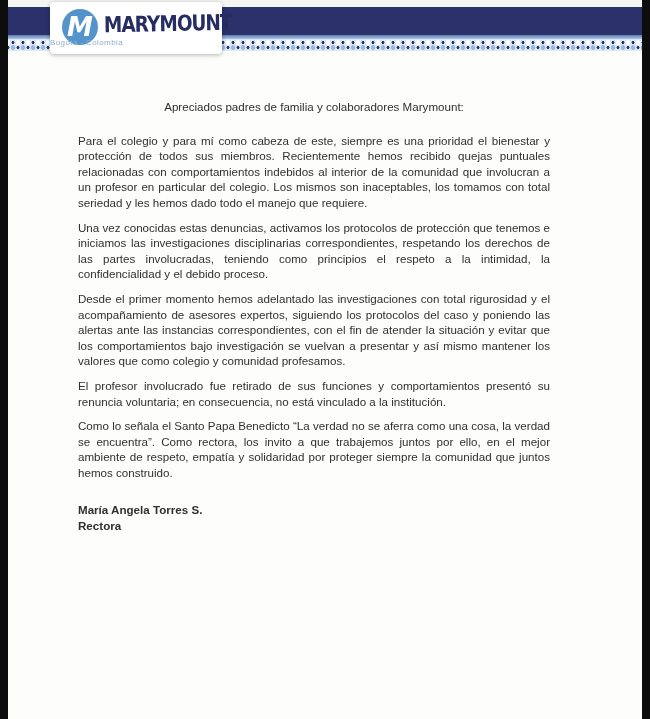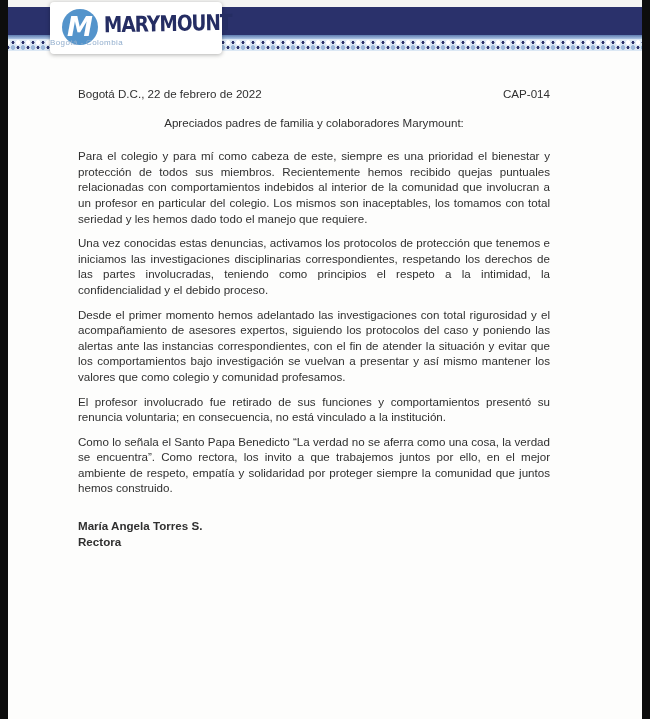--- a/index.html
+++ b/index.html
@@ -90,24 +90,20 @@
   <div class="pattern-strip"></div>
 
   <div class="logo-card">
     <div class="logo-circle">M</div>
     <div class="wordmark">MARYMOUNT</div>
     <div class="logo-sub">Bogotá - Colombia</div>
   </div>
 </div>
 
 <div class="letter">
-  <div class="date-row">
-    <span>Bogotá D.C., 22 de febrero de 2022</span>
-    <span>CAP-014</span>
-  </div>
 
 
   <div class="salutation">Apreciados padres de familia y colaboradores Marymount:</div>
 
   <div class="paragraphs">
     <p>Para el colegio y para mí como cabeza de este, siempre es una prioridad el bienestar y protección de todos sus miembros. Recientemente hemos recibido quejas puntuales relacionadas con comportamientos indebidos al interior de la comunidad que involucran a un profesor en particular del colegio. Los mismos son inaceptables, los tomamos con total seriedad y les hemos dado todo el manejo que requiere.</p>
     <p>Una vez conocidas estas denuncias, activamos los protocolos de protección que tenemos e iniciamos las investigaciones disciplinarias correspondientes, respetando los derechos de las partes involucradas, teniendo como principios el respeto a la intimidad, la confidencialidad y el debido proceso.</p>
     <p>Desde el primer momento hemos adelantado las investigaciones con total rigurosidad y el acompañamiento de asesores expertos, siguiendo los protocolos del caso y poniendo las alertas ante las instancias correspondientes, con el fin de atender la situación y evitar que los comportamientos bajo investigación se vuelvan a presentar y así mismo mantener los valores que como colegio y comunidad profesamos.</p>
     <p>El profesor involucrado fue retirado de sus funciones y comportamientos presentó su renuncia voluntaria; en consecuencia, no está vinculado a la institución.</p>
     <p>Como lo señala el Santo Papa Benedicto “La verdad no se aferra como una cosa, la verdad se encuentra”.  Como rectora, los invito a que trabajemos juntos por ello, en el mejor ambiente de respeto, empatía y solidaridad por proteger siempre la comunidad que juntos hemos construido.</p>

